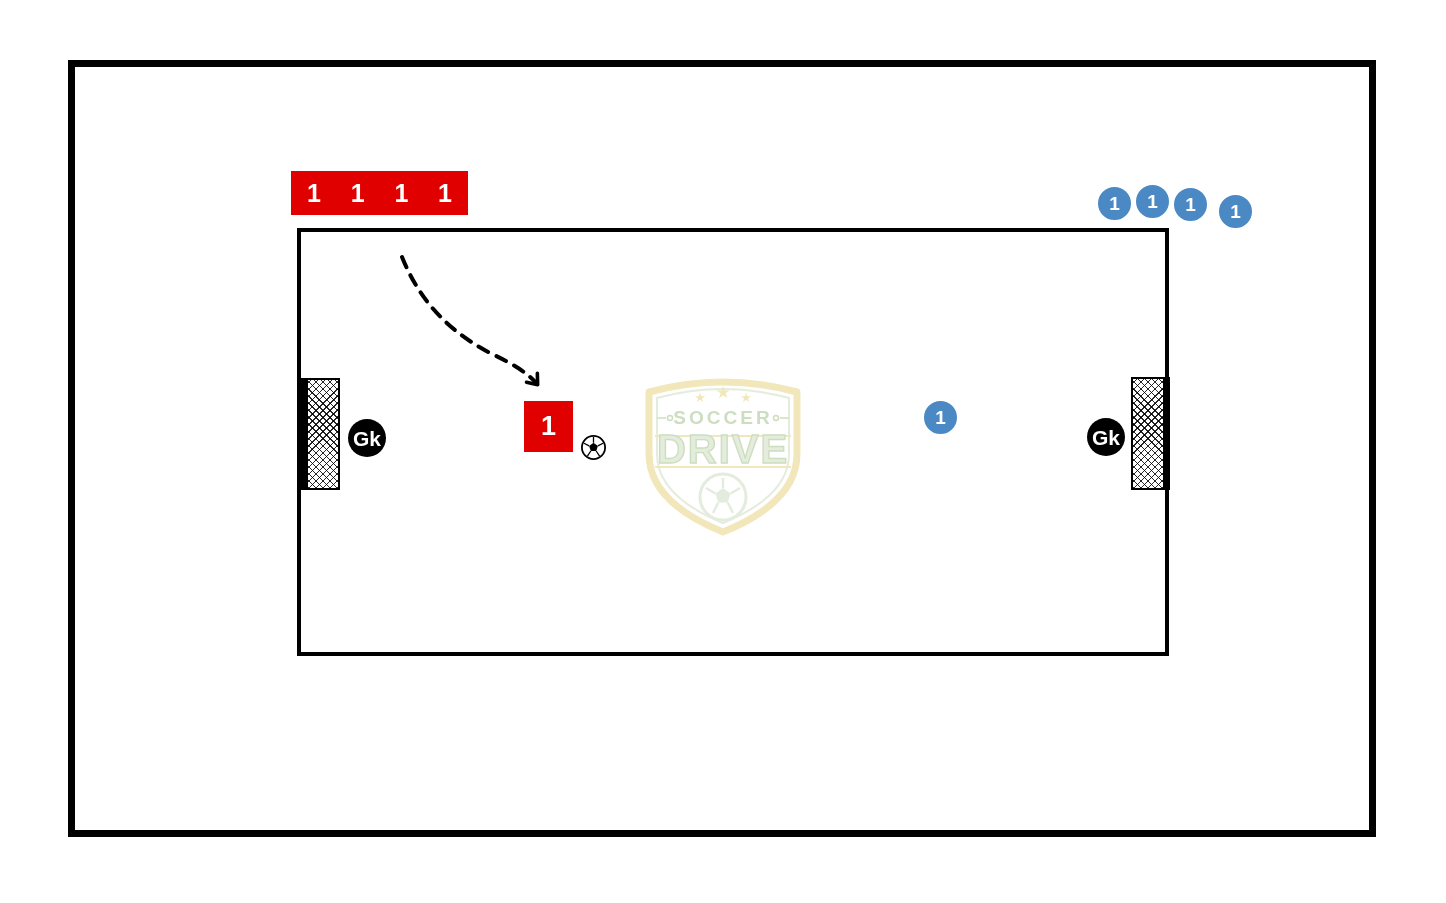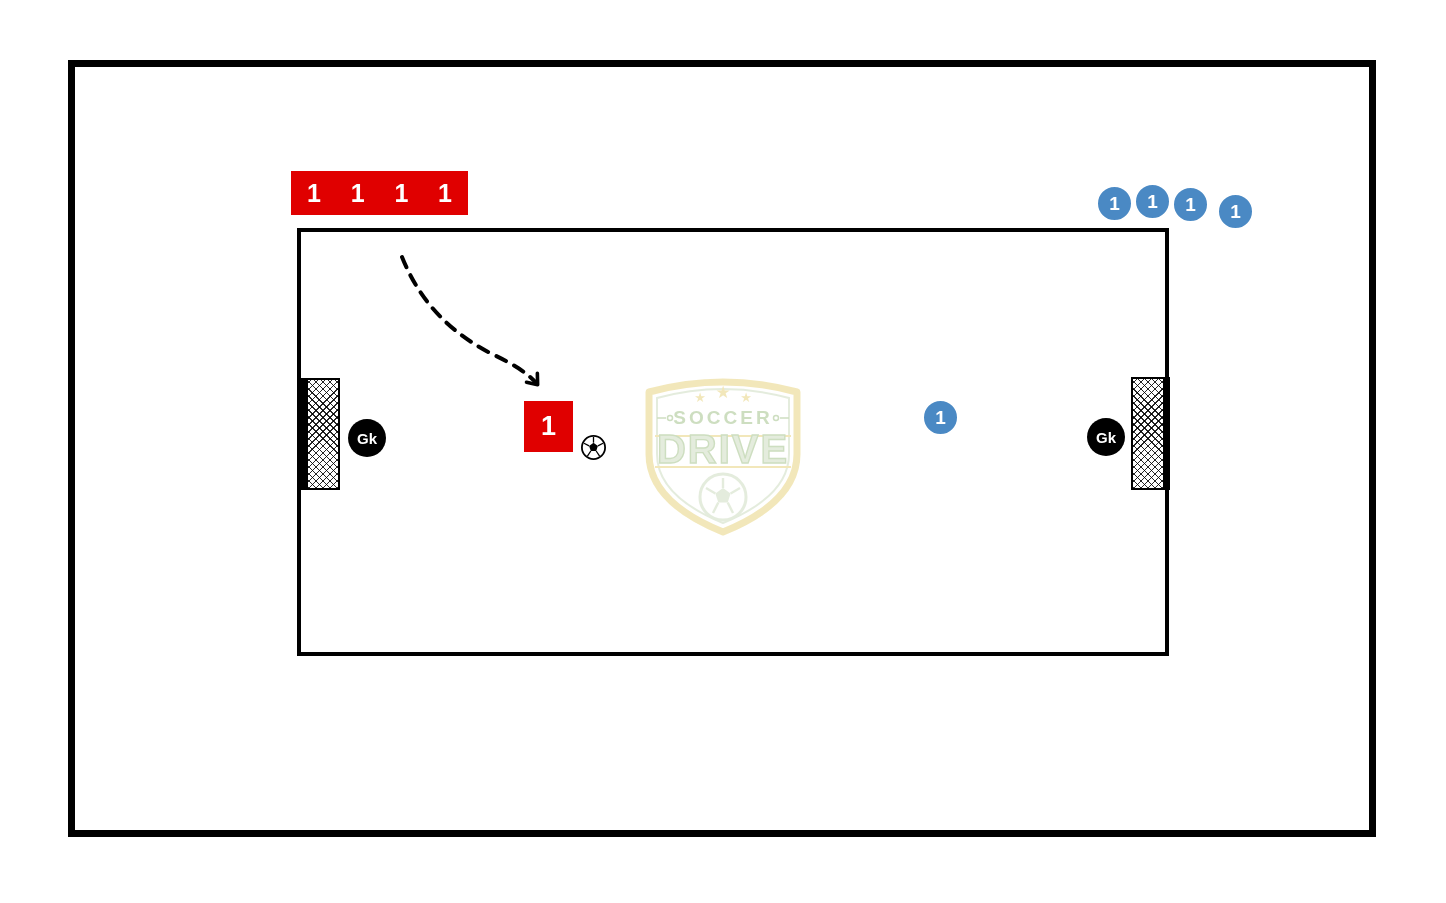--- a/index.html
+++ b/index.html
@@ -60,21 +60,21 @@
     width: 37px; height: 37px;
     border-radius: 50%;
     background: var(--team-blue, #4a89c4);
     border: 2px solid #ffffff;
     font-size: 19px;
   }
   .gk-circle {
     width: 38px; height: 38px;
     border-radius: 50%;
     background: var(--gk-black, #000);
-    font-size: 15px;
+    font-size: 21px;
   }
   .red-square {
     width: 49px; height: 51px;
     background: var(--team-red, #e00000);
     font-size: 27px;
   }
 
   .goal {
     position: absolute;
     background-color: #ffffff;

